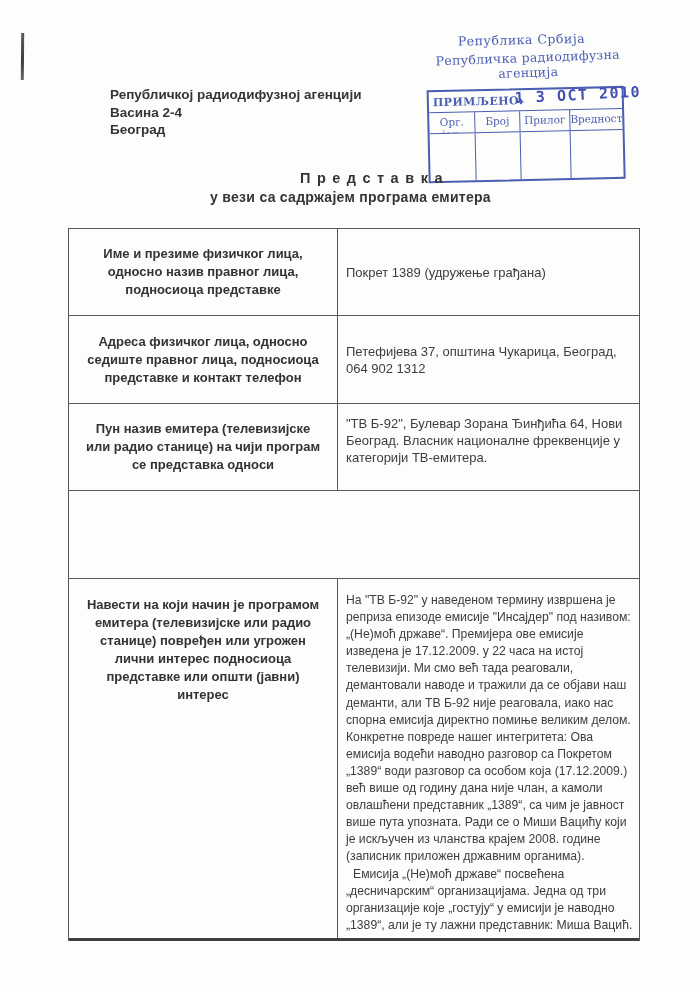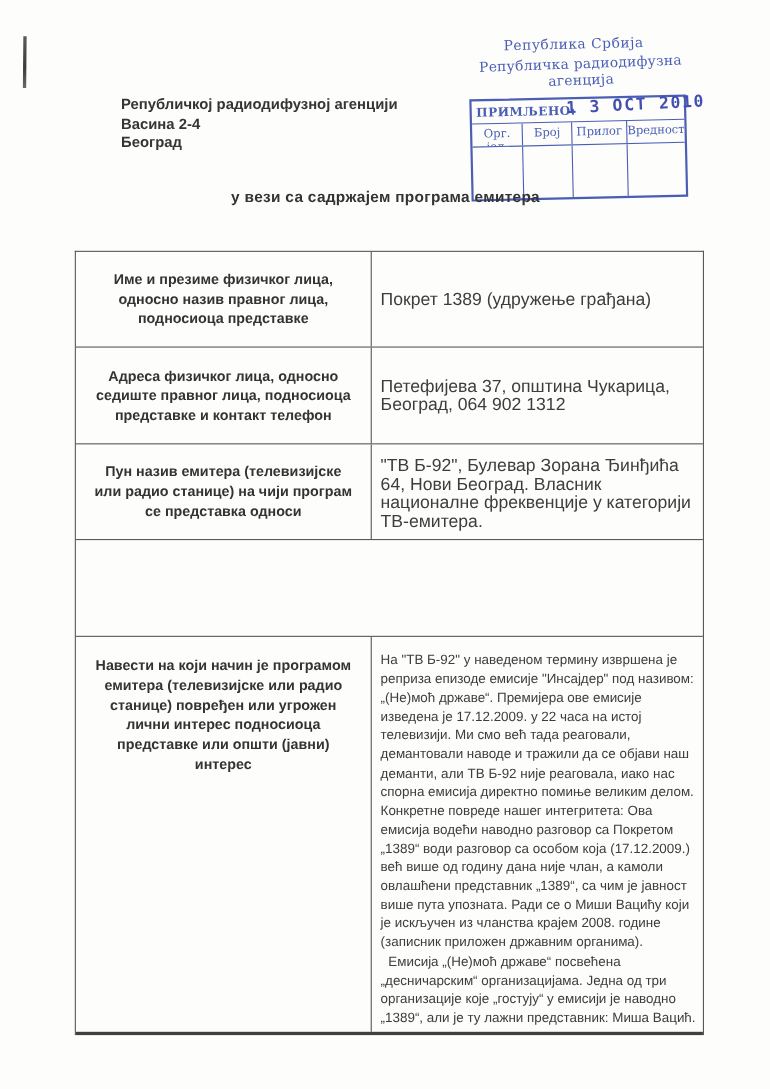--- a/index.html
+++ b/index.html
@@ -117,21 +117,21 @@
     display: flex; flex-direction: column;
     align-items: center; justify-content: center;
     text-align: center;
     font-weight: bold; font-size: 13px; line-height: 18px;
     color: #333333;
     padding: 4px 14px;
   }
   .vcell {
     flex: 1 1 auto;
     display: flex; flex-direction: column; justify-content: center;
-    font-size: 16px; line-height: 17px;
+    font-size: 13px; line-height: 17px;
     color: #3d3d3d;
     padding: 6px 4px 6px 8px;
   }
   .h1 { height: 87px; } .h2 { height: 88px; } .h3 { height: 87px; } .h4 { height: 88px; }
   .h5 { height: 362px; }
   .h5 .lcell { justify-content: flex-start; padding-top: 17px; }
   .h5 .vcell { justify-content: flex-start; padding-top: 13px; line-height: 17.1px; font-size: 12.2px; overflow: hidden; }
   .vcell p { margin: 0; }
   .ind-small { text-indent: 7px; }
 </style>
@@ -165,20 +165,21 @@
       <div class="stamp-empty-row">
         <div class="w1"></div>
         <div class="w2"></div>
         <div class="w3"></div>
         <div class="w4"></div>
       </div>
     </div>
   </div>
 
   <div class="doc-title">
+    <div><span class="t1">Представка</span></div>
     <div class="t2">у вези са садржајем програма емитера</div>
   </div>
 
   <div class="form-table">
 
     <div class="frow h1">
       <div class="lcell">Име и презиме физичког лица, односно назив правног лица, подносиоца представке</div>
       <div class="vcell">
         <p>Покрет 1389 (удружење грађана)</p>
       </div>

